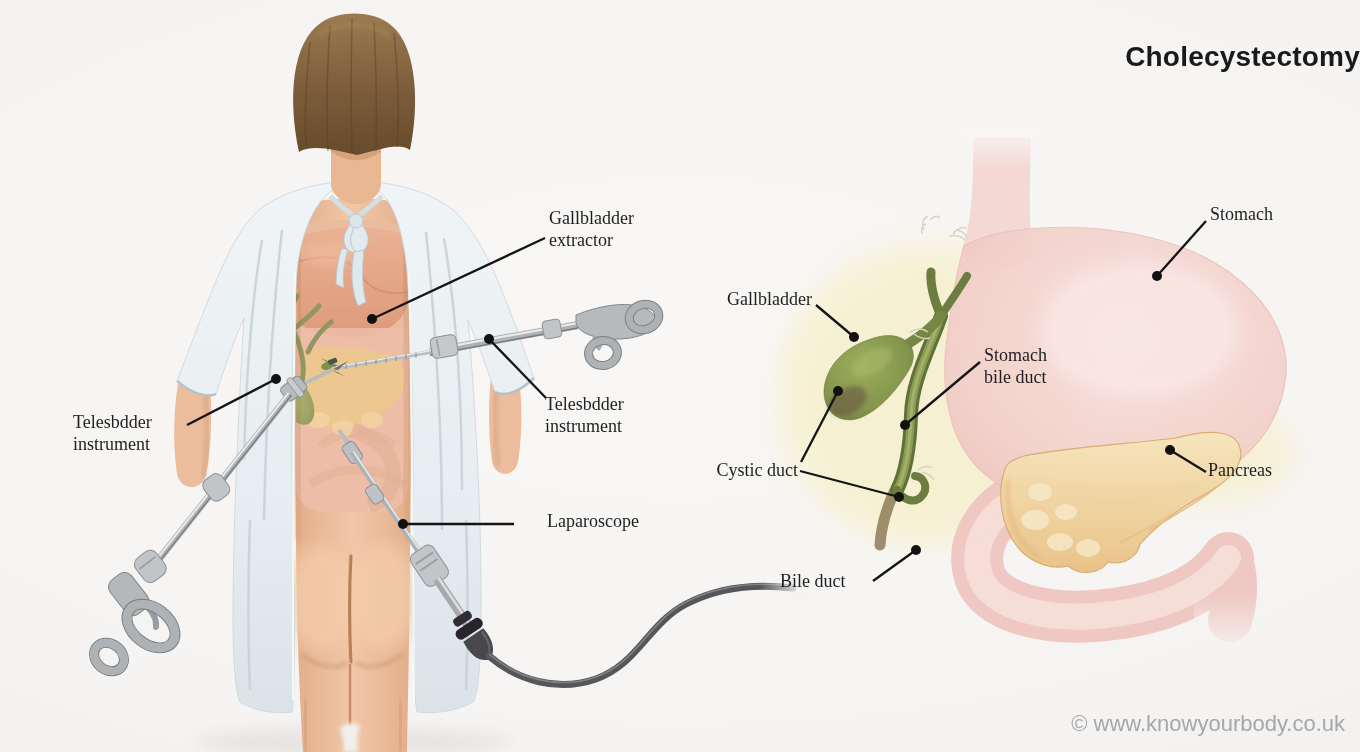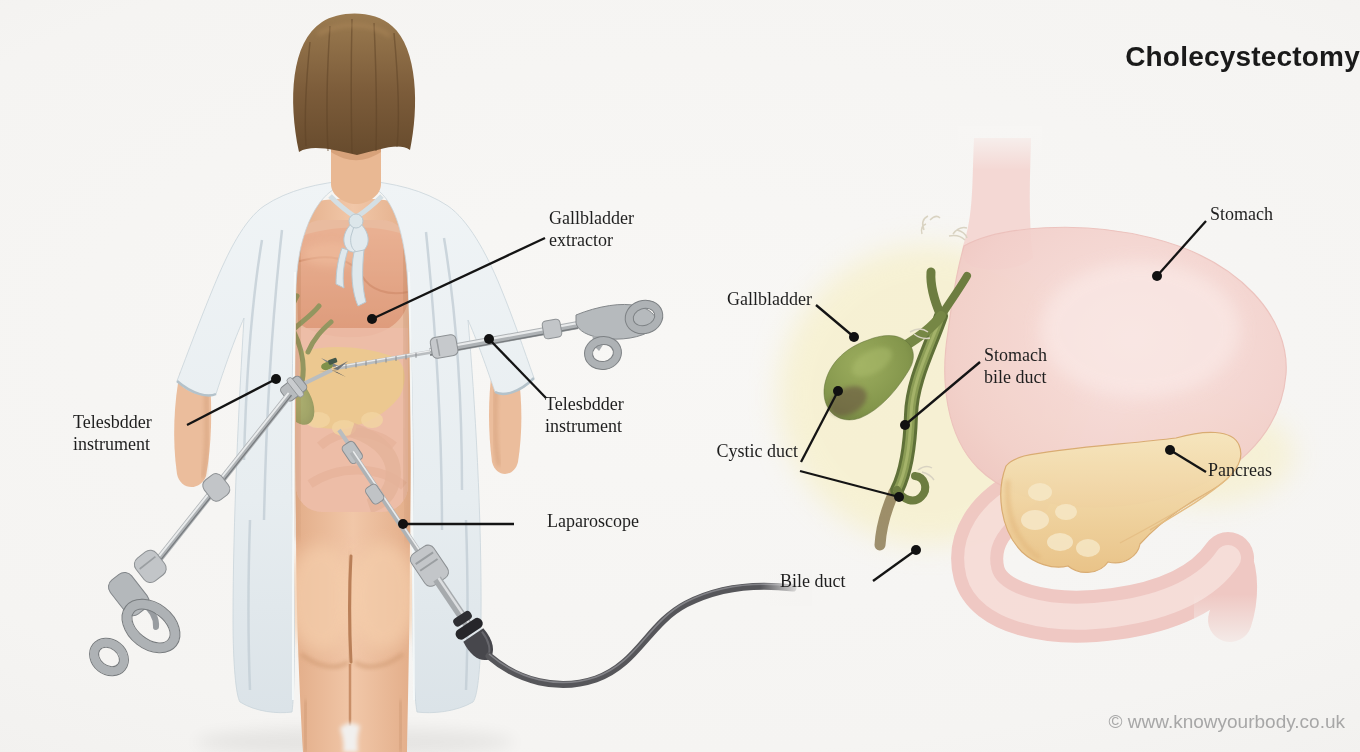--- a/index.html
+++ b/index.html
@@ -13,21 +13,21 @@
     position:absolute;font-size:18px;line-height:1.2;color:#1e1e1e;
     font-family:Liberation Serif, serif;white-space:nowrap;
   }
   .lbl span{display:block;}
   .lbl.r{text-align:right;}
   .title{
     position:absolute;left:0;right:0;top:41px;text-align:right;
     font-size:28px;font-weight:700;color:#1a1a1a;letter-spacing:.2px;
   }
   .watermark{
-    position:absolute;right:15px;top:711px;font-size:19px;color:#a7a7a7;
+    position:absolute;right:15px;top:711px;font-size:22px;color:#a7a7a7;
   }
 </style>
 </head>
 <body>
 
 <div class="stage">
 
 <svg class="art" width="1360" height="752" viewBox="0 0 1360 752">
   <defs>
     <linearGradient id="hairG" x1="0" y1="0" x2="0" y2="1">
@@ -390,21 +390,21 @@
   <span>Laparoscope</span>
 </div>
 
 <div class="lbl r" style="left:642px;top:289px;width:170px;">
   <span>Gallbladder</span>
 </div>
 <div class="lbl" style="left:984px;top:345px;">
   <span>Stomach</span>
   <span>bile duct</span>
 </div>
-<div class="lbl r" style="left:628px;top:441px;width:170px;">
+<div class="lbl r" style="left:628px;top:460px;width:170px;">
   <span>Cystic duct</span>
 </div>
 <div class="lbl" style="left:780px;top:571px;">
   <span>Bile duct</span>
 </div>
 <div class="lbl" style="left:1210px;top:204px;">
   <span>Stomach</span>
 </div>
 <div class="lbl" style="left:1208px;top:460px;text-align:right;">
   <span>Pancreas</span>

